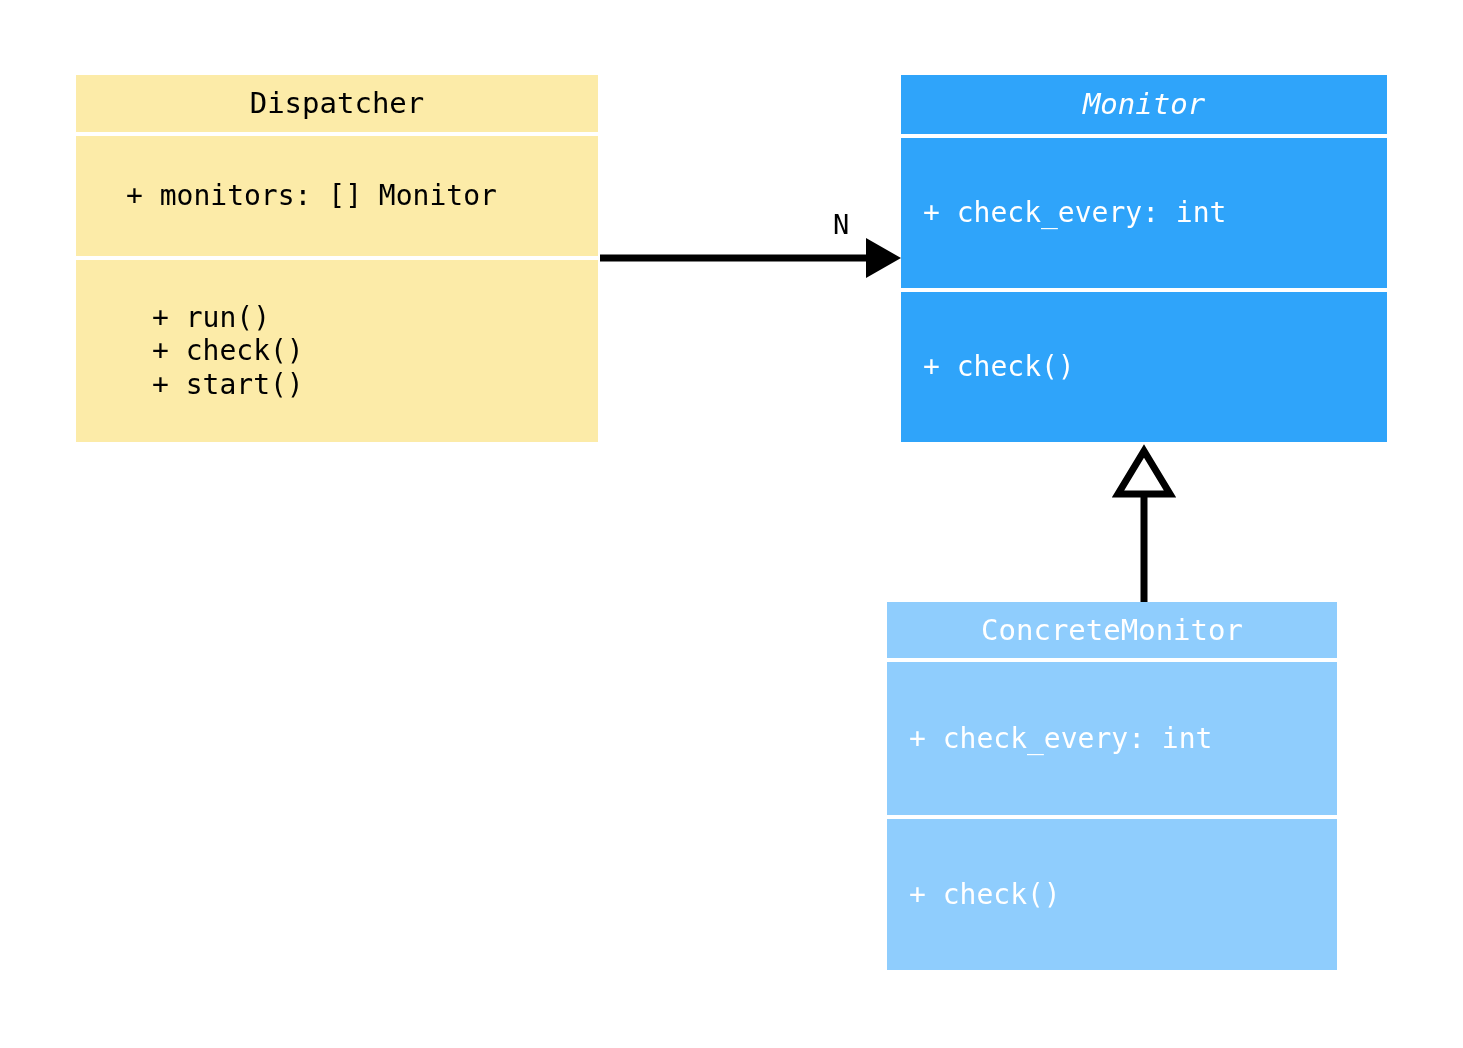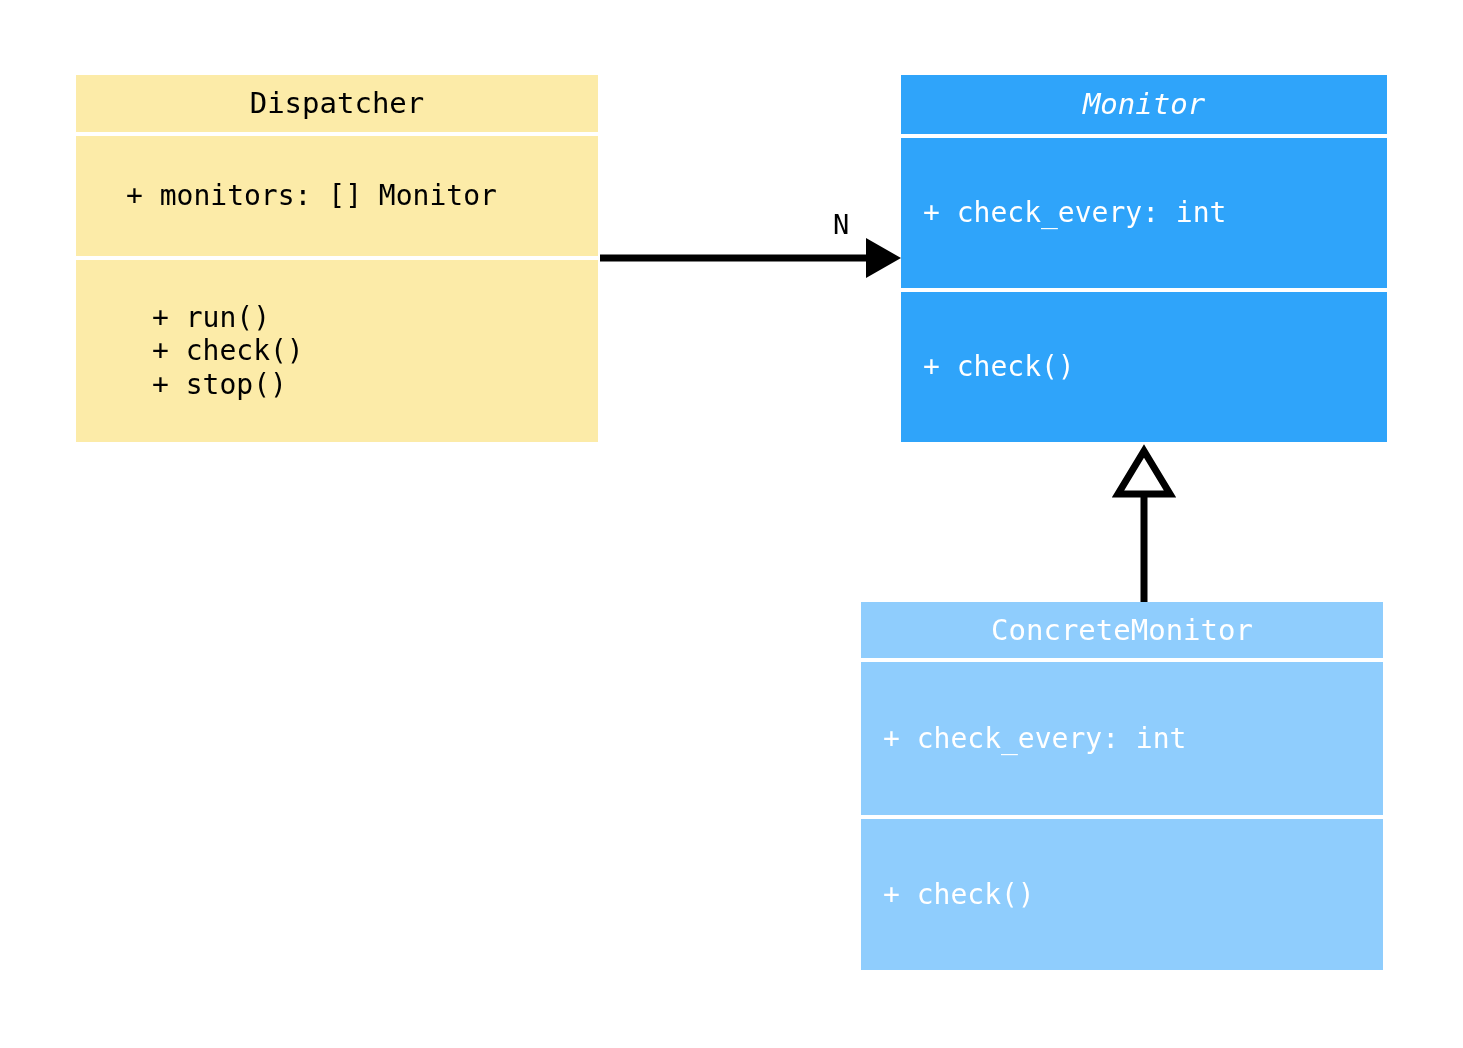--- a/index.html
+++ b/index.html
@@ -98,40 +98,40 @@
       <span>Dispatcher</span>
     </div>
 
     <div class="uml-compartment uml-members" style="top:61px; height:120px;">
       <div class="uml-member">+ monitors: [] Monitor</div>
     </div>
 
     <div class="uml-compartment uml-members" style="top:185px; height:182px;padding-left:48px;">
       <div class="uml-member">+ run()</div>
       <div class="uml-member">+ check()</div>
-      <div class="uml-member">+ stop()</div>
+      <div class="uml-member">+ start()</div>
     </div>
   </div>
 
   <div class="uml-class theme-blue" style="left:901px; top:75px; width:486px; height:367px;padding-left:40px;">
 
     <div class="uml-compartment uml-title abstract" style="top:0px; height:59px;">
       <span>Monitor</span>
     </div>
 
     <div class="uml-compartment uml-members" style="top:63px; height:150px;">
       <div class="uml-member">+ check_every: int</div>
     </div>
 
     <div class="uml-compartment uml-members" style="top:217px; height:150px;">
       <div class="uml-member">+ check()</div>
     </div>
   </div>
 
-  <div class="uml-class theme-lightblue" style="left:861px; top:602px; width:522px; height:368px;">
+  <div class="uml-class theme-lightblue" style="left:887px; top:602px; width:450px; height:368px;">
 
     <div class="uml-compartment uml-title" style="top:0px; height:56px;">
       <span>ConcreteMonitor</span>
     </div>
 
     <div class="uml-compartment uml-members" style="top:60px; height:153px;">
       <div class="uml-member">+ check_every: int</div>
     </div>
 
     <div class="uml-compartment uml-members" style="top:217px; height:151px;">

